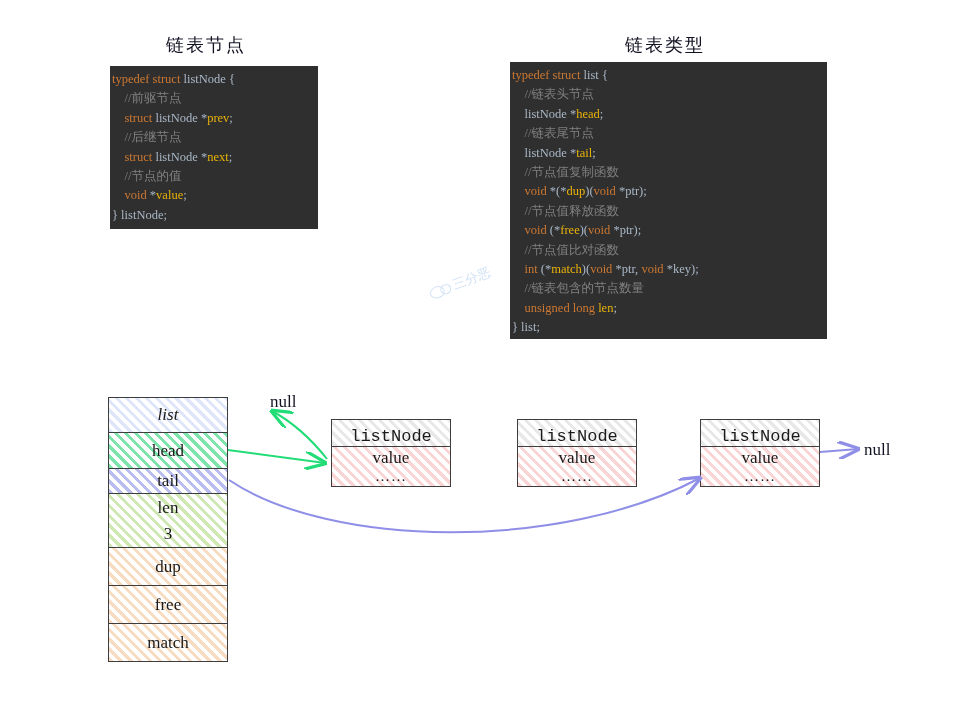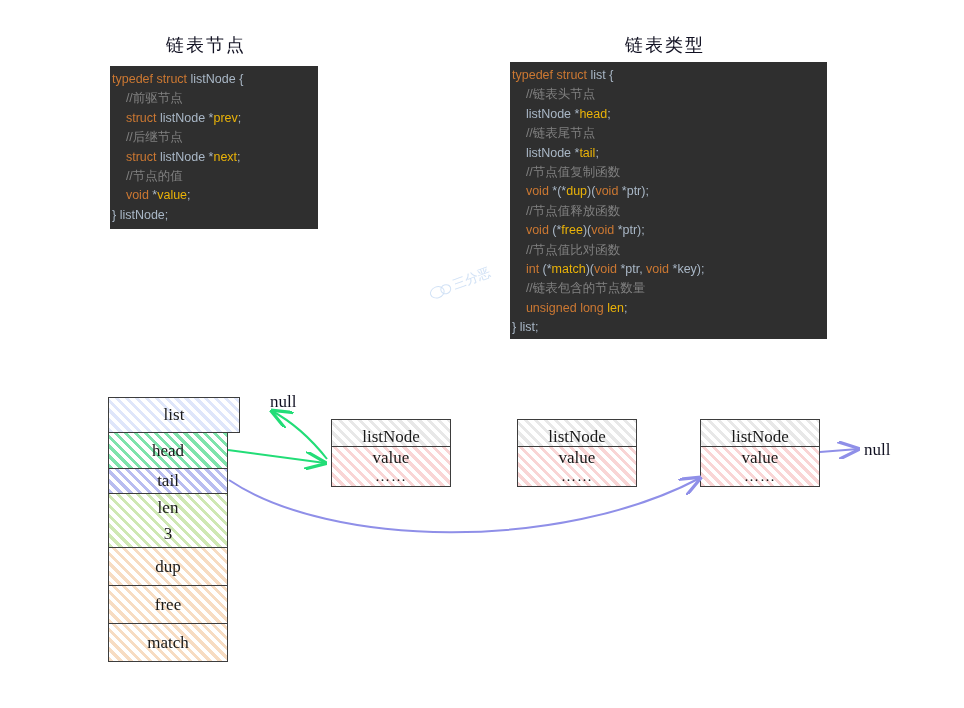--- a/index.html
+++ b/index.html
@@ -20,21 +20,21 @@
     color:#111122;
     letter-spacing:2px;
     white-space:nowrap;
   }
 
   
   .code{
     position:absolute;
     background:#2f2f2f;
     color:#c8c8c8;
-    font-family:Liberation Sans, sans-serif;
+    font-family:Liberation Serif, serif;
     font-size:12.5px;
     line-height:19.4px;
     padding:4px 16px 4px 0;
     box-sizing:border-box;
     white-space:pre;
     overflow:hidden;
   }
   .code .ln{display:block;padding-left:2px;}
   .kw{color:#cc7832;}
   .id{color:#a9b7c6;}
@@ -65,21 +65,21 @@
   .h-lgreen {background-image:repeating-linear-gradient(45deg,#cfe8b4 0 3px,#ffffff 3px 7px);}
   .h-orange {background-image:repeating-linear-gradient(45deg,#f7dcc2 0 3px,#ffffff 3px 7px);}
   .h-gray   {background-image:repeating-linear-gradient(45deg,#e8e8e8 0 3px,#ffffff 3px 7px);}
   .h-pink   {background-image:repeating-linear-gradient(45deg,#f9d5d5 0 3px,#ffffff 3px 7px);}
 
   .node-box{position:absolute;}
   .node-hdr{
     position:absolute;left:0;top:0;width:100%;height:36px;
     box-sizing:border-box;border:1.6px solid #3d3d3d;
     display:flex;align-items:center;justify-content:center;
-    font-family:Liberation Serif, serif;font-size:17px;color:#1a1a1a;
+    font-family:Liberation Mono, monospace;font-size:17px;color:#1a1a1a;
   }
   .node-body{
     position:absolute;left:0;top:27px;width:100%;height:41px;
     box-sizing:border-box;border:1.6px solid #3d3d3d;
     display:flex;flex-direction:column;align-items:center;justify-content:center;
     font-family:"Liberation Serif",serif;font-size:17px;color:#1a1a1a;
   }
   .node-hdr span,.node-body span{position:relative;z-index:2;line-height:1.1;}
   .dots{font-size:15px;letter-spacing:1px;}
 
@@ -122,21 +122,21 @@
   <div class="sec-title" style="left:625px;top:33px;">链表类型</div>
 
   <div class="code" id="code-node" style="left:110px;top:66px;width:208px;height:163px;"><span class="ln"><span class="kw">typedef</span><span class="pn"> </span><span class="kw">struct</span><span class="id"> listNode {</span></span><span class="ln"><span class="cmt">    //前驱节点</span></span><span class="ln"><span class="pn">    </span><span class="kw">struct</span><span class="id"> listNode *</span><span class="var">prev</span><span class="pn">;</span></span><span class="ln"><span class="cmt">    //后继节点</span></span><span class="ln"><span class="pn">    </span><span class="kw">struct</span><span class="id"> listNode *</span><span class="var">next</span><span class="pn">;</span></span><span class="ln"><span class="cmt">    //节点的值</span></span><span class="ln"><span class="pn">    </span><span class="kw">void</span><span class="id"> *</span><span class="var">value</span><span class="pn">;</span></span><span class="ln"><span class="id">} listNode;</span></span></div>
   <div class="code" id="code-list" style="left:510px;top:62px;width:317px;height:277px;"><span class="ln"><span class="kw">typedef</span><span class="pn"> </span><span class="kw">struct</span><span class="id"> list {</span></span><span class="ln"><span class="cmt">    //链表头节点</span></span><span class="ln"><span class="id">    listNode *</span><span class="var">head</span><span class="pn">;</span></span><span class="ln"><span class="cmt">    //链表尾节点</span></span><span class="ln"><span class="id">    listNode *</span><span class="var">tail</span><span class="pn">;</span></span><span class="ln"><span class="cmt">    //节点值复制函数</span></span><span class="ln"><span class="pn">    </span><span class="kw">void</span><span class="id"> *(*</span><span class="var">dup</span><span class="id">)(</span><span class="kw">void</span><span class="id"> *ptr);</span></span><span class="ln"><span class="cmt">    //节点值释放函数</span></span><span class="ln"><span class="pn">    </span><span class="kw">void</span><span class="id"> (*</span><span class="var">free</span><span class="id">)(</span><span class="kw">void</span><span class="id"> *ptr);</span></span><span class="ln"><span class="cmt">    //节点值比对函数</span></span><span class="ln"><span class="pn">    </span><span class="kw">int</span><span class="id"> (*</span><span class="var">match</span><span class="id">)(</span><span class="kw">void</span><span class="id"> *ptr, </span><span class="kw">void</span><span class="id"> *key);</span></span><span class="ln"><span class="cmt">    //链表包含的节点数量</span></span><span class="ln"><span class="pn">    </span><span class="kw">unsigned</span><span class="pn"> </span><span class="kw">long</span><span class="pn"> </span><span class="var">len</span><span class="pn">;</span></span><span class="ln"><span class="id">} list;</span></span></div>
 
   <div class="wm" style="left:428px;top:274px;">
     <span class="bubble"></span><span class="bubble2"></span><span>三分恶</span>
   </div>
 
   <div id="struct-box">
-      <div class="cell h-blue" style="left: 108px; top: 397px; width: 132px; height: 36px;">
+      <div class="cell h-blue" style="left: 108px; top: 397px; width: 120px; height: 36px; font-style: italic;">
         <span>list</span>
       </div>
       <div class="cell h-green" style="left: 108px; top: 432px; width: 120px; height: 37px;">
         <span>head</span>
       </div>
       <div class="cell h-violet" style="left: 108px; top: 468px; width: 120px; height: 26px;">
         <span>tail</span>
       </div>
       <div class="cell h-lgreen" style="left: 108px; top: 493px; width: 120px; height: 55px;">
         <span>len</span>

